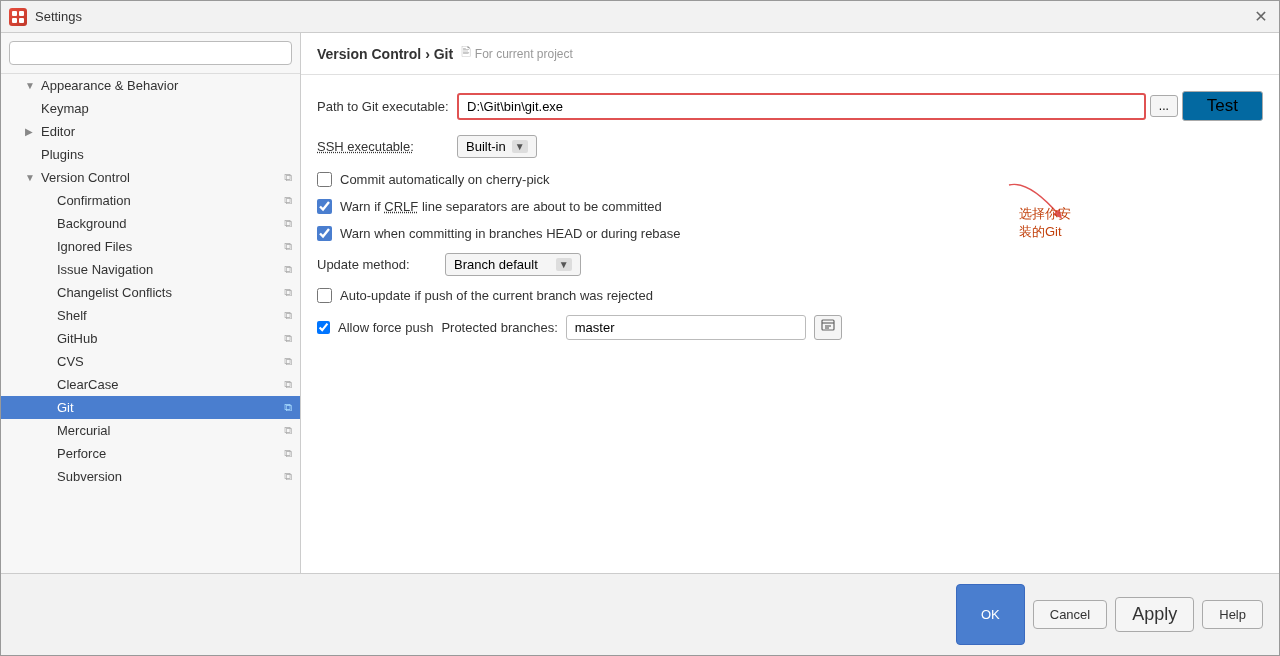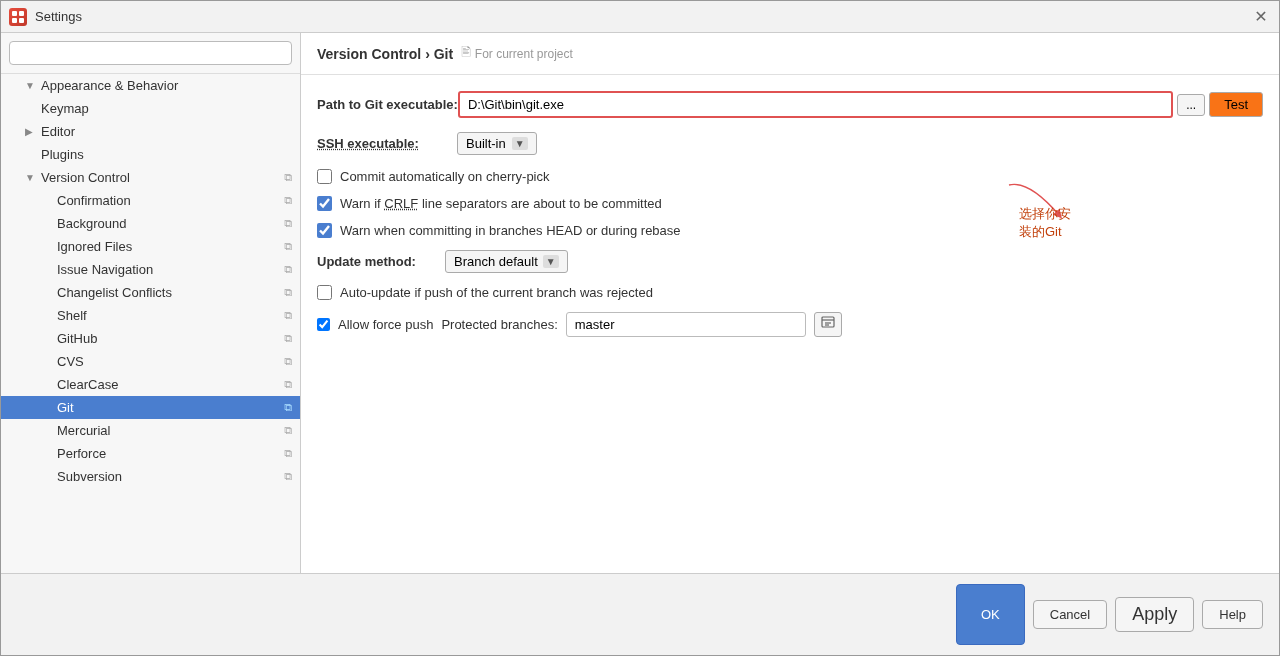--- a/index.html
+++ b/index.html
@@ -179,21 +179,20 @@
     .form-row {
       display: flex;
       align-items: center;
       margin-bottom: 14px;
     }
 
     .form-label {
       min-width: 140px;
       color: #333;
       font-size: 13px;
-      font-weight: bold;
     }
 
     .path-input-group {
       display: flex;
       align-items: center;
       flex: 1;
       gap: 4px;
     }
 
     .path-input {
@@ -209,25 +208,25 @@
     .browse-btn {
       padding: 3px 8px;
       border: 1px solid #aaa;
       background: #f5f5f5;
       cursor: pointer;
       font-size: 12px;
       border-radius: 3px;
     }
 
     .test-btn {
-      padding: 4px 14px;
+      padding: 4px 24px;
       border: 1px solid #aaa;
-      background: #f97316;
-      cursor: pointer;
-      font-size: 13px;
+      background: #0369a1;
+      cursor: pointer;
+      font-size: 17px;
       border-radius: 3px;
     }
 
     .ssh-row {
       display: flex;
       align-items: center;
       margin-bottom: 14px;
     }
 
     .dropdown-btn {
@@ -277,21 +276,21 @@
 
     .update-dropdown {
       display: flex;
       align-items: center;
       padding: 3px 8px;
       border: 1px solid #aaa;
       background: #f5f5f5;
       cursor: pointer;
       font-size: 13px;
       border-radius: 3px;
-      gap: 5px;
+      gap: 18px;
     }
 
     .allow-force-row {
       display: flex;
       align-items: center;
       margin-bottom: 12px;
       gap: 8px;
       flex-wrap: wrap;
     }
 

